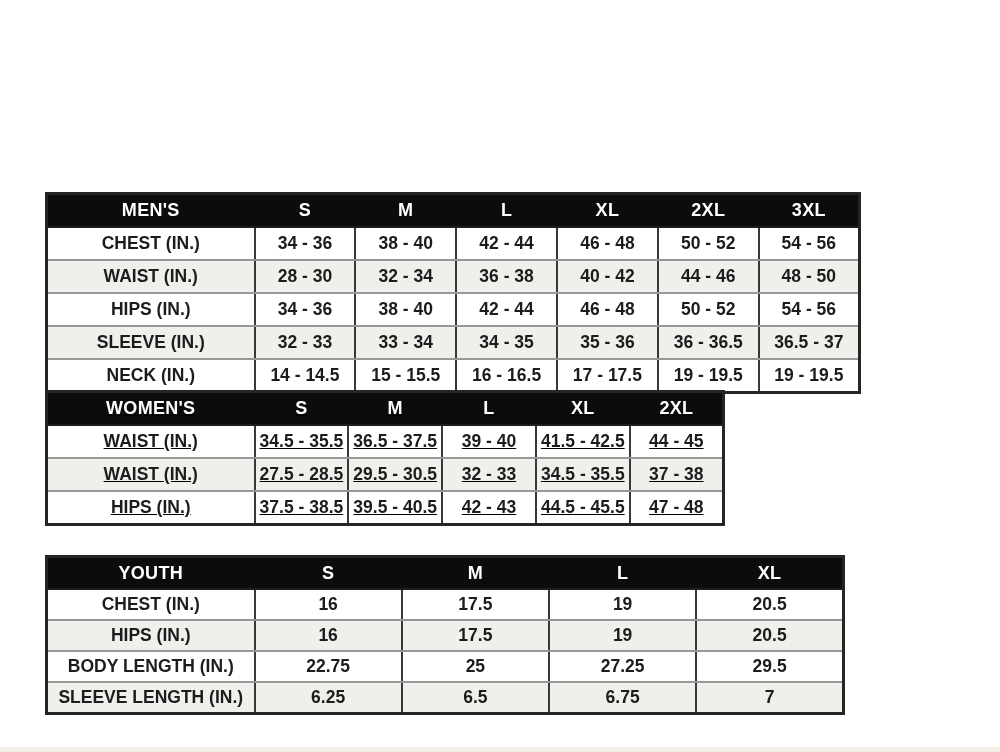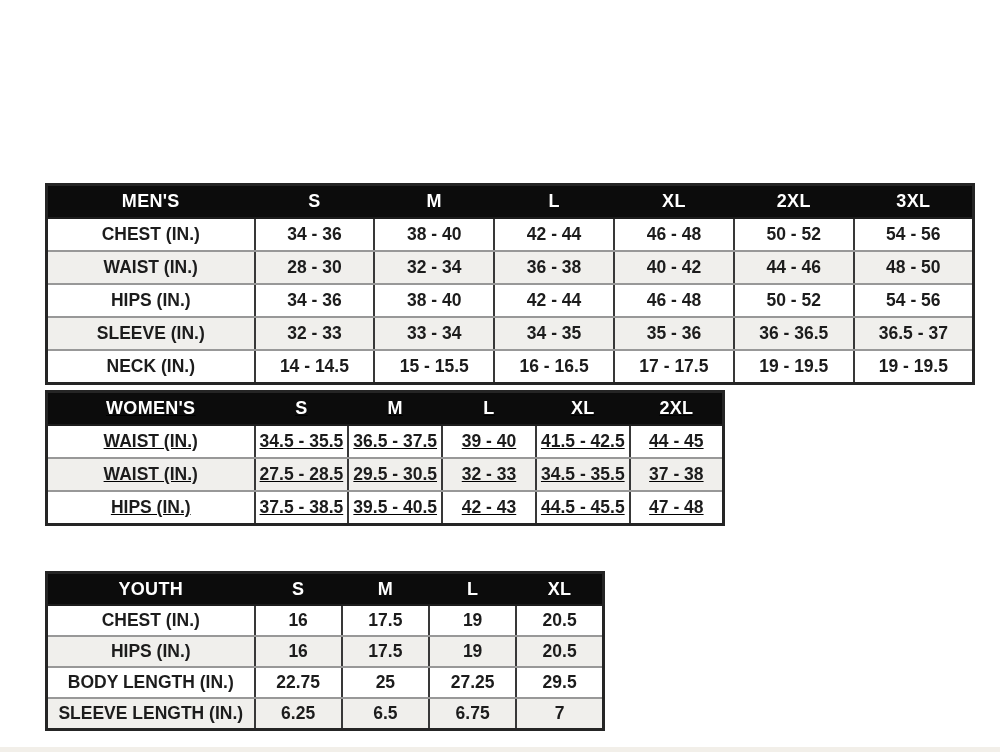--- a/index.html
+++ b/index.html
@@ -34,23 +34,23 @@
     line-height: 1;
   }
   table.size-table {
     position: absolute;
     left: 45px;
     border-collapse: collapse;
     table-layout: fixed;
     background: #ffffff;
     border: 3px solid #252525;
   }
-  #mens-table   { top: 183px; width: 930px; padding-left: 34px; }
+  #mens-table   { top: 192px; width: 816px; padding-left: 34px; }
   #womens-table { top: 390px; width: 680px; text-decoration: underline; }
-  #youth-table  { top: 571px; width: 560px; }
+  #youth-table  { top: 555px; width: 800px; }
 
   .size-table col.label-col { width: 208px; }
 
   .size-table th, .size-table td {
     padding: 0;
     text-align: center;
     vertical-align: middle;
     font-weight: bold;
     overflow: hidden;
     white-space: nowrap;

